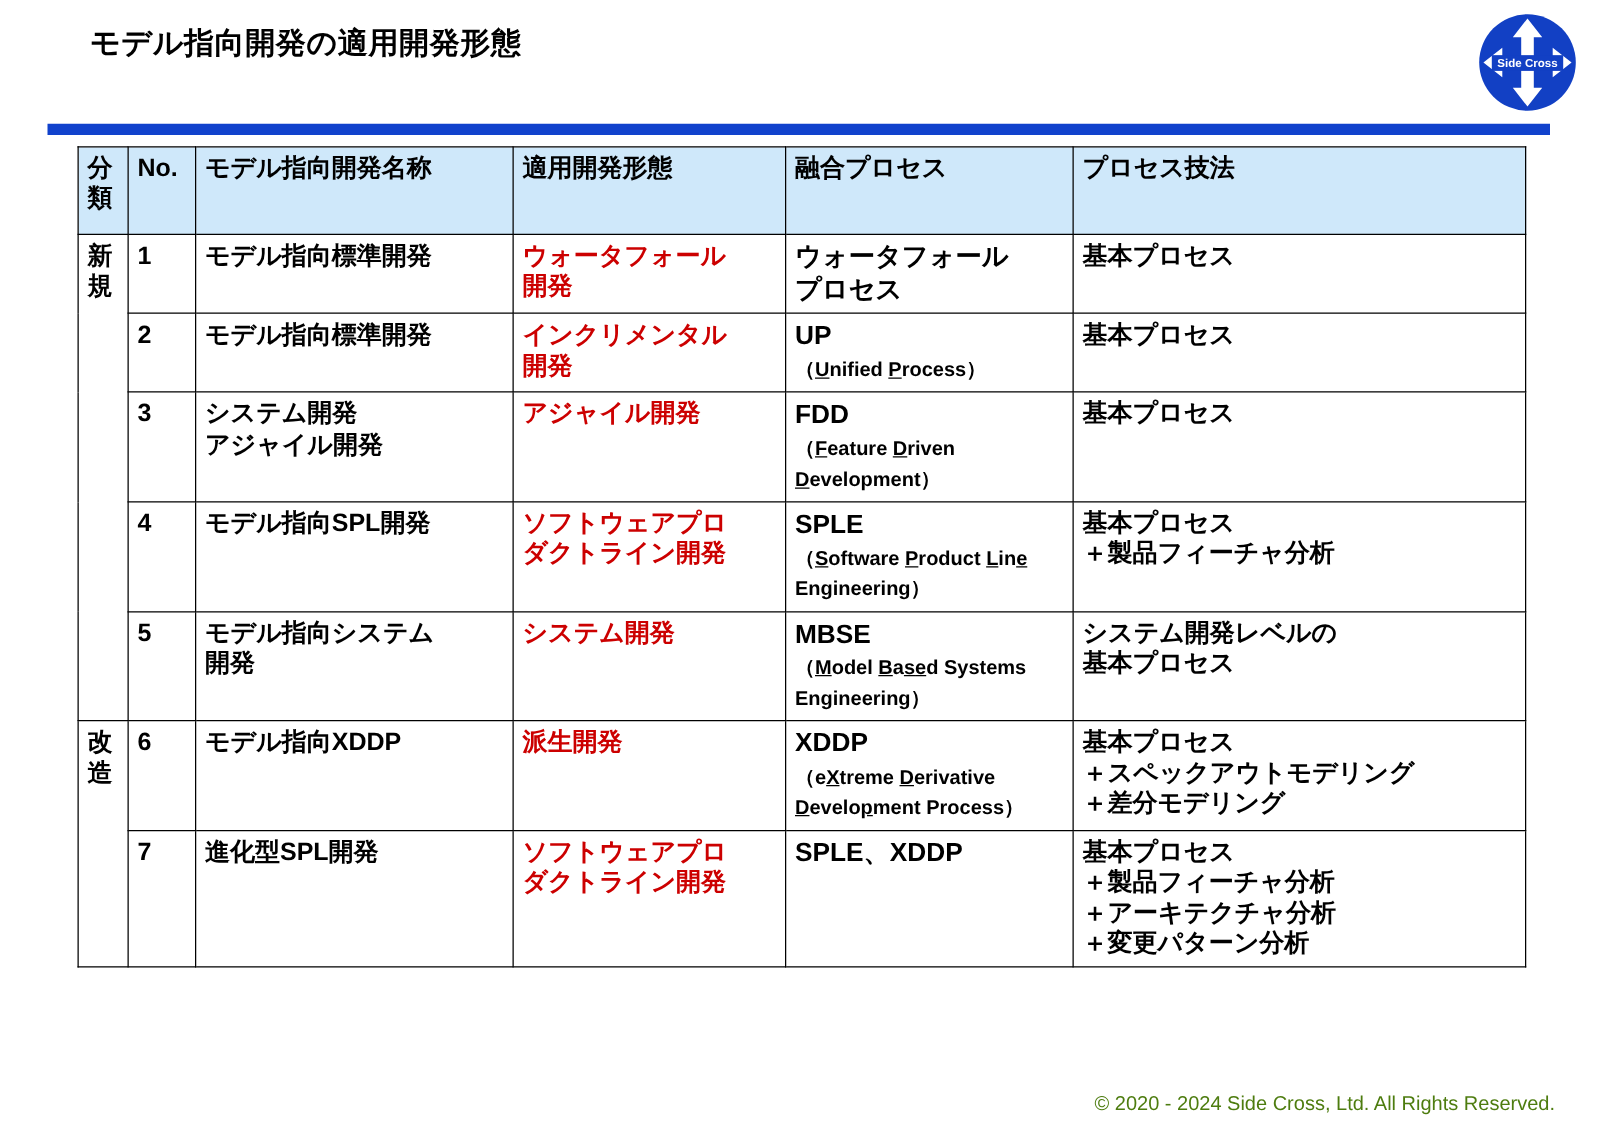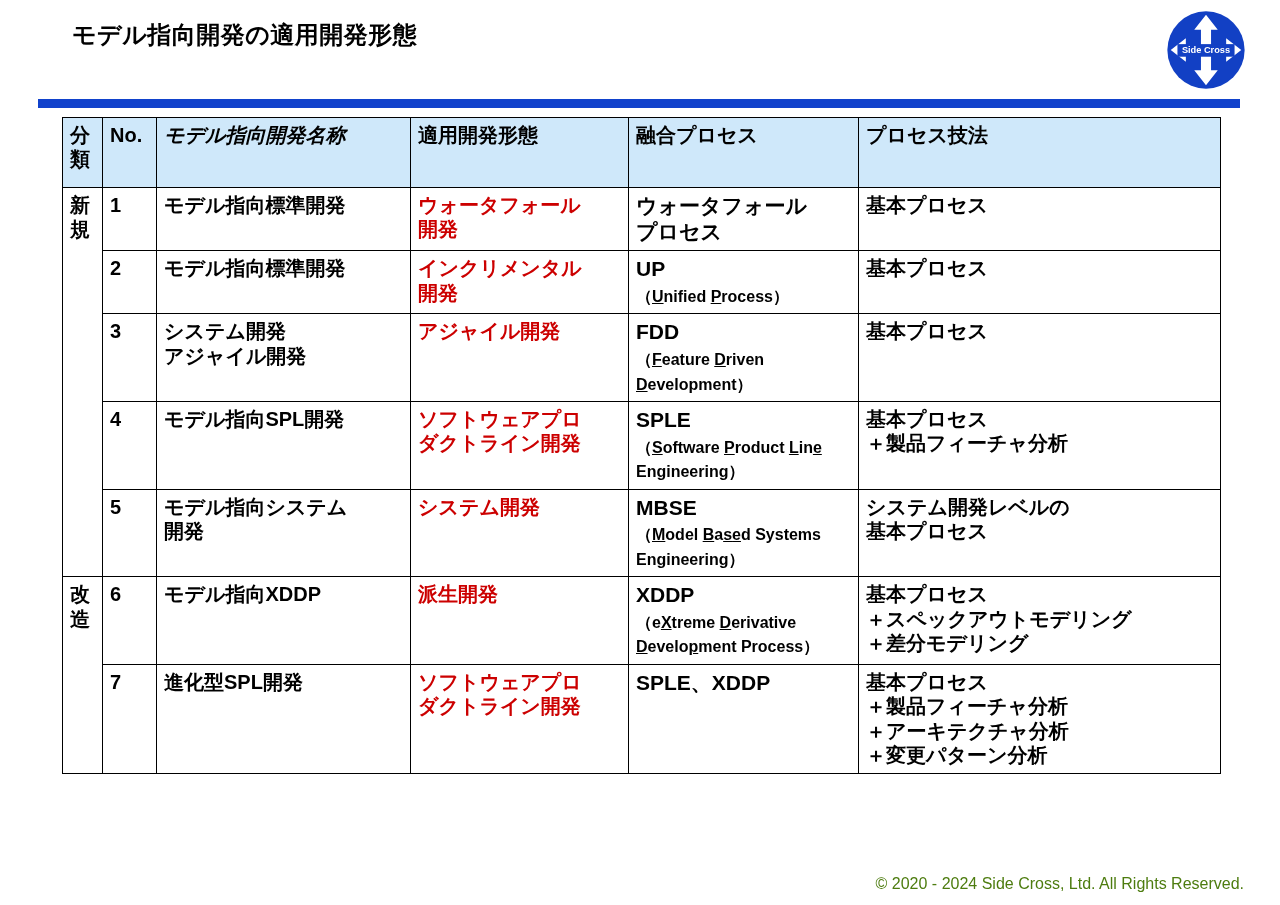--- a/index.html
+++ b/index.html
@@ -16,21 +16,21 @@
     position:absolute;
     left:72px; top:22px;
     font-size:24px;
     font-weight:bold;
     letter-spacing:0.5px;
     line-height:1.1;
     white-space:nowrap;
   }
   .logo{
     position:absolute;
-    right:32px; top:8px;
+    right:16px; top:8px;
     width:84px;height:84px;text-align:center;
   }
   .logo svg{display:block;width:84px;height:84px;}
   .divider-bar{
     position:absolute;
     left:38px; top:99px;
     width:1202px;height:9px;
     background:#1142cc;
   }
   
@@ -56,21 +56,21 @@
   thead th{
     background:#cfe8fa;
     text-align:center;
     vertical-align:middle;
     height:58px;
     font-size:21px;
     padding:4px;
   }
   th.h-cat{ width:40px; font-size:19px; line-height:1.05; }
   th.h-no { width:54px; }
-  th.h-name{ width:254px;font-style:italic; }
+  th.h-name{ width:254px; }
   th.h-form{ width:218px; }
   th.h-proc{ width:230px;margin-top:28px; }
   th.h-tech{ width:362px; }
 
   td.cat{
     text-align:center;
     vertical-align:middle;
     font-size:21px;
     line-height:1.08;
     padding:2px;

